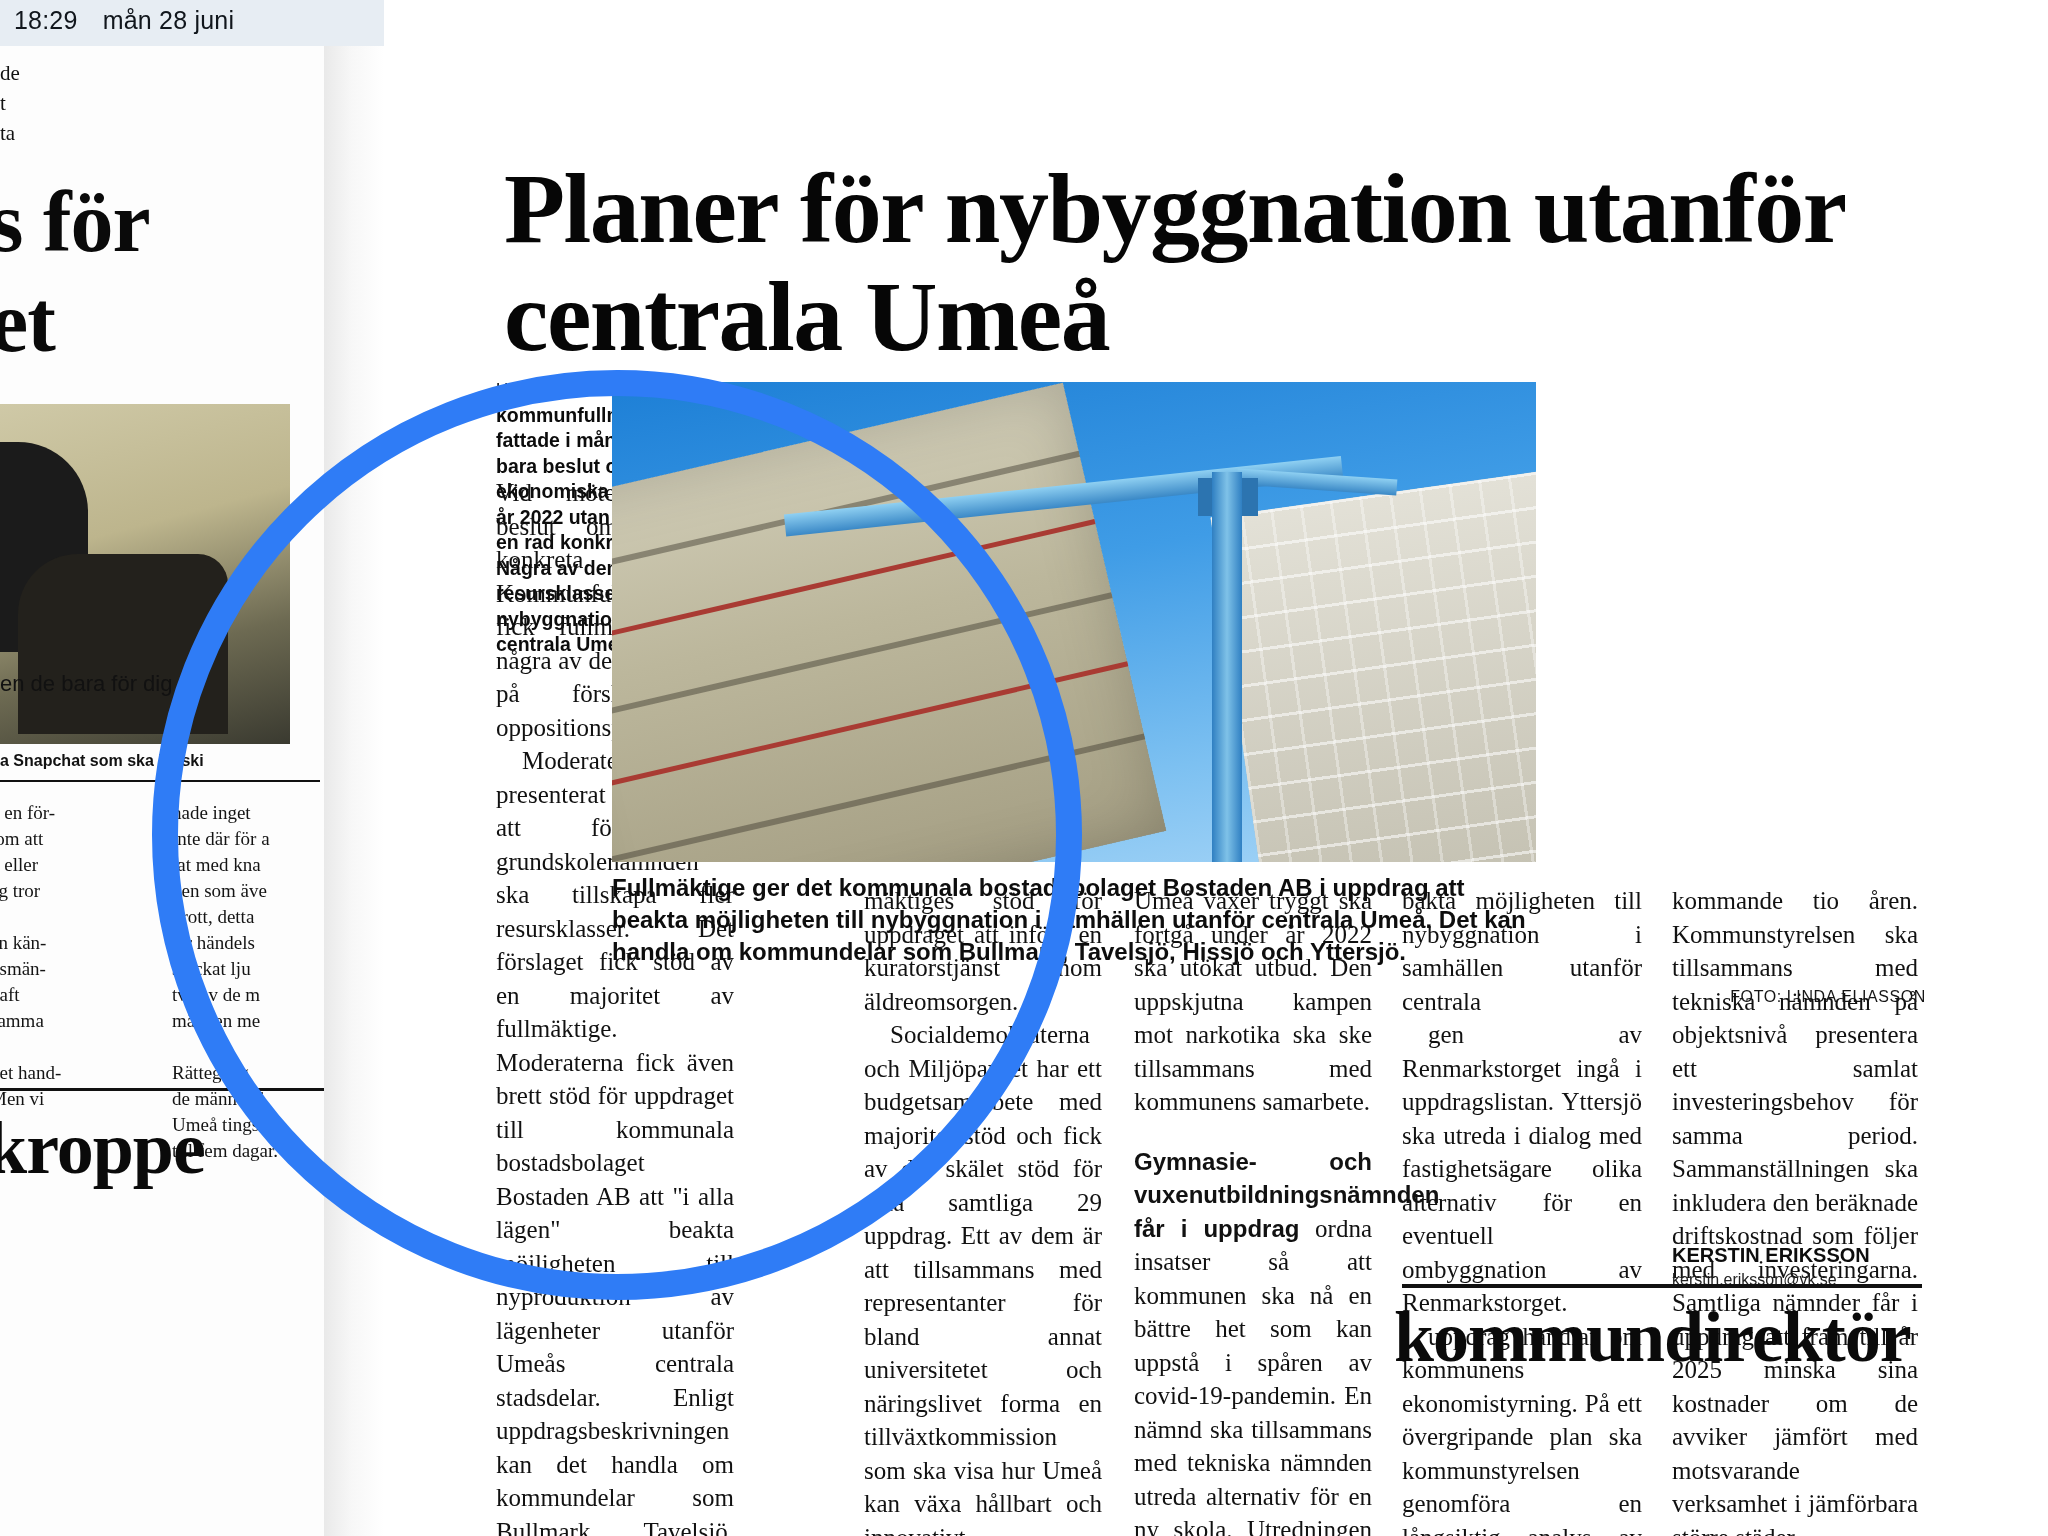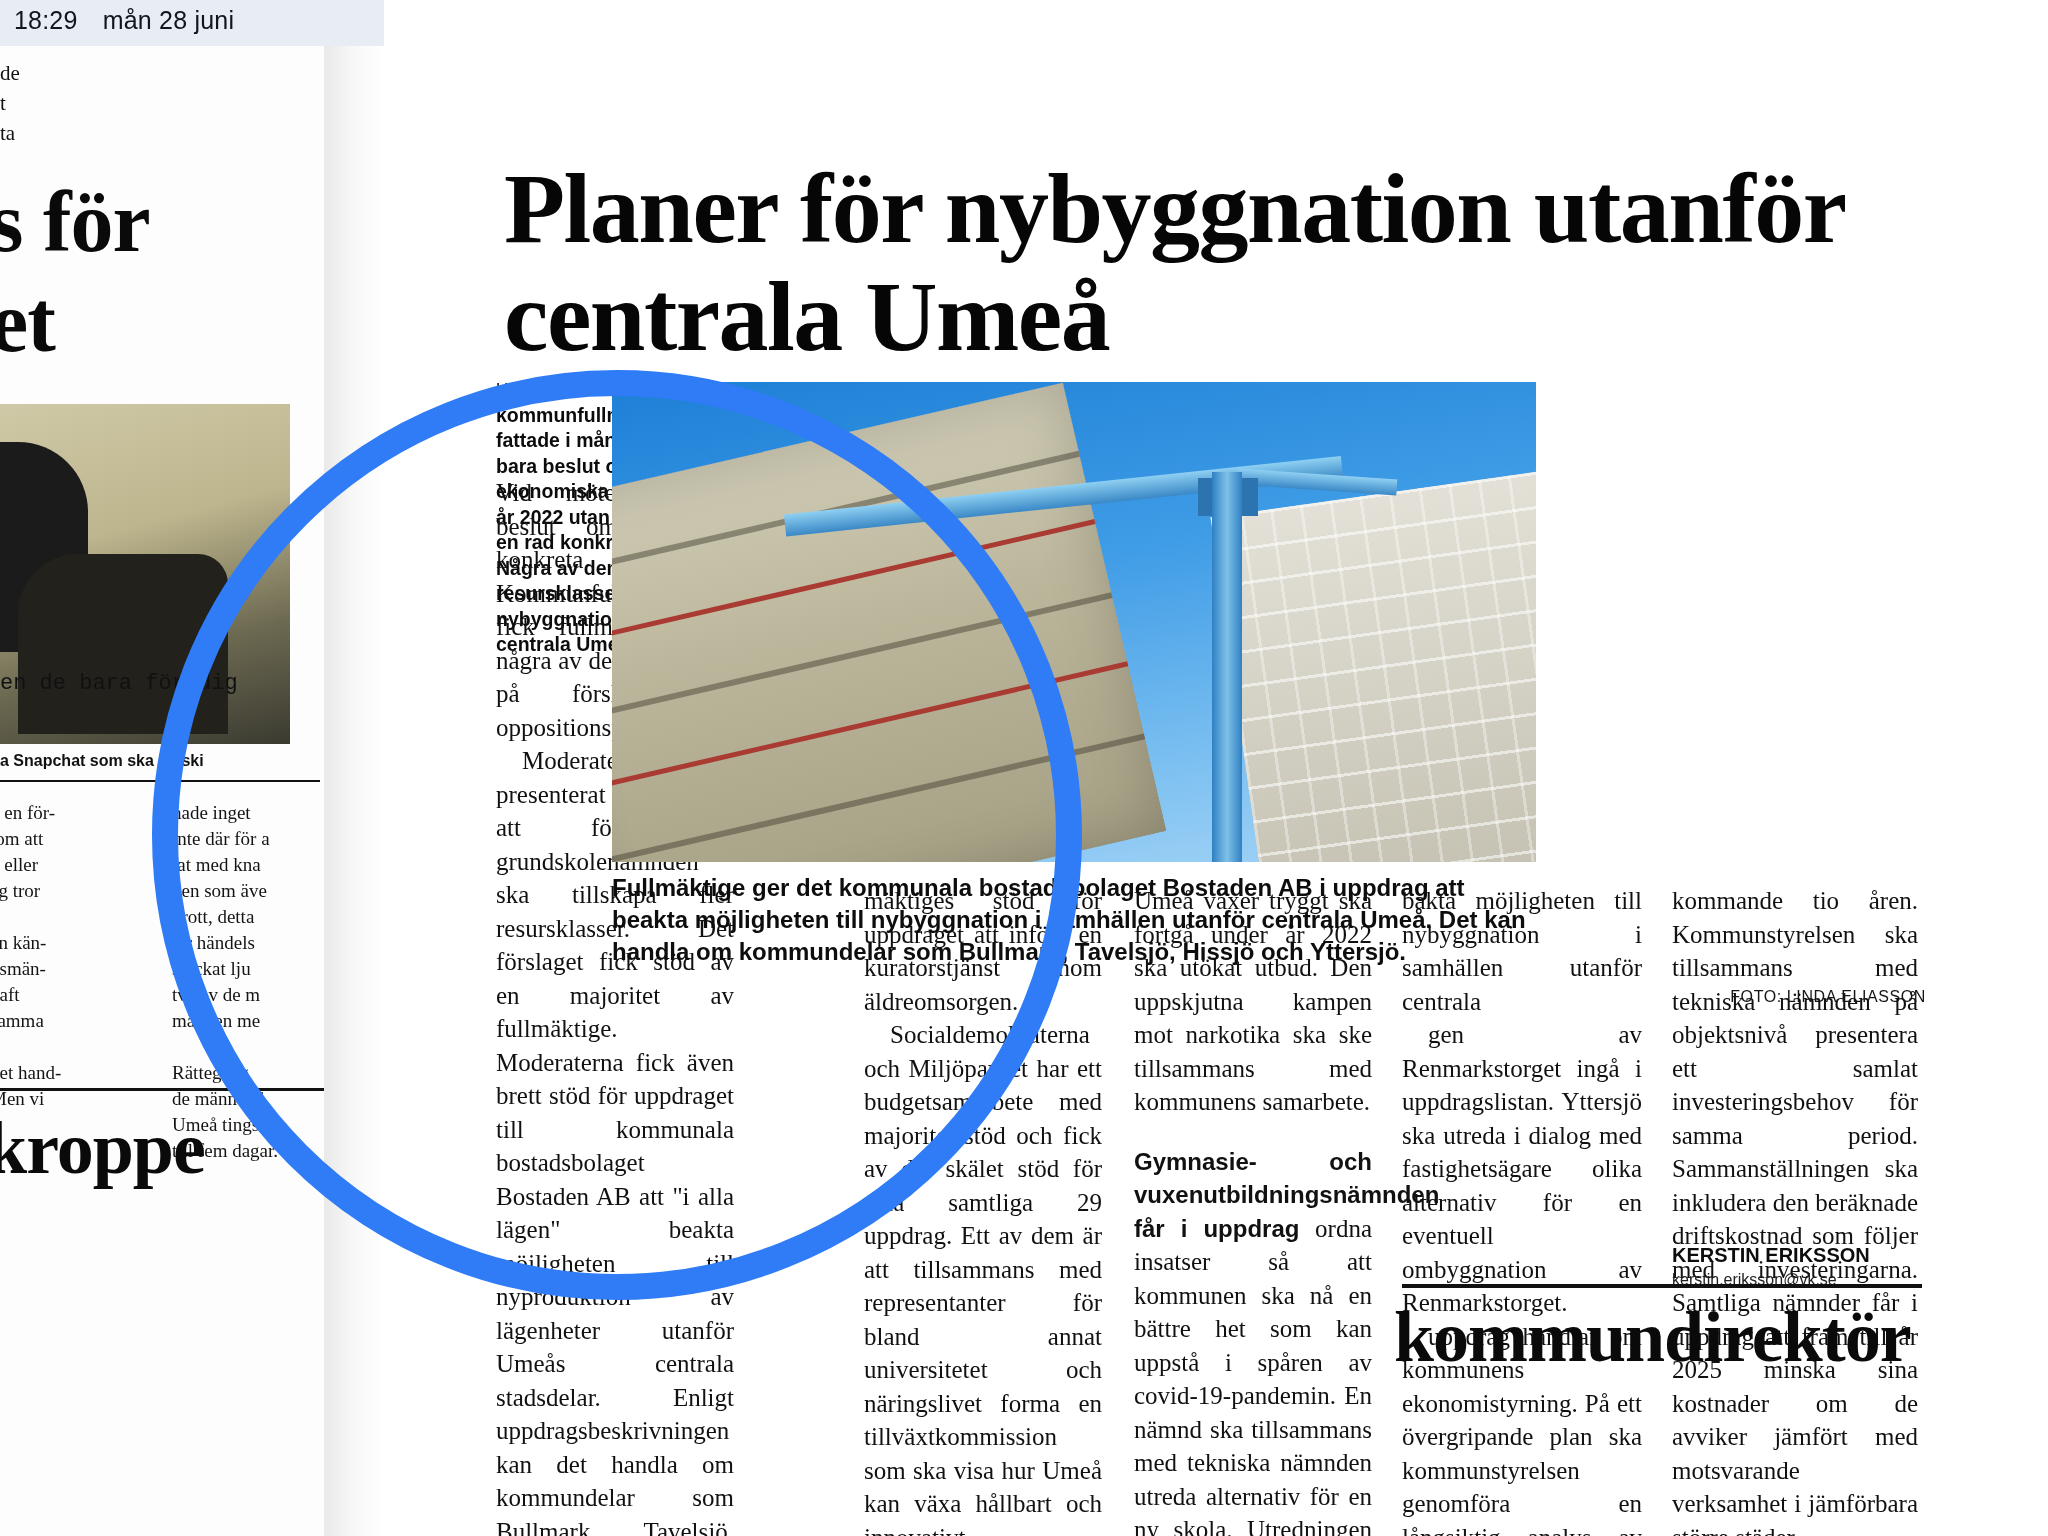--- a/index.html
+++ b/index.html
@@ -128,21 +128,21 @@
     position:absolute;
     left: 18px; top: 150px;
     width: 210px; height: 180px;
     background: #23211c;
     border-radius: 60px 30px 0 0;
   }
   .lp-caption {
     position: absolute;
     left: 0; top: 670px;
     width: 300px;
-    font-family: Liberation Mono, monospace;
+    font-family: Liberation Sans, sans-serif;
     font-size: 22px;
     line-height: 28px;
     color: #111;
   }
   .lp-credit{
     position:absolute;
     left:0; top:752px;
     width: 320px;
     font-family:"Liberation Sans", sans-serif;
     font-weight:700;

